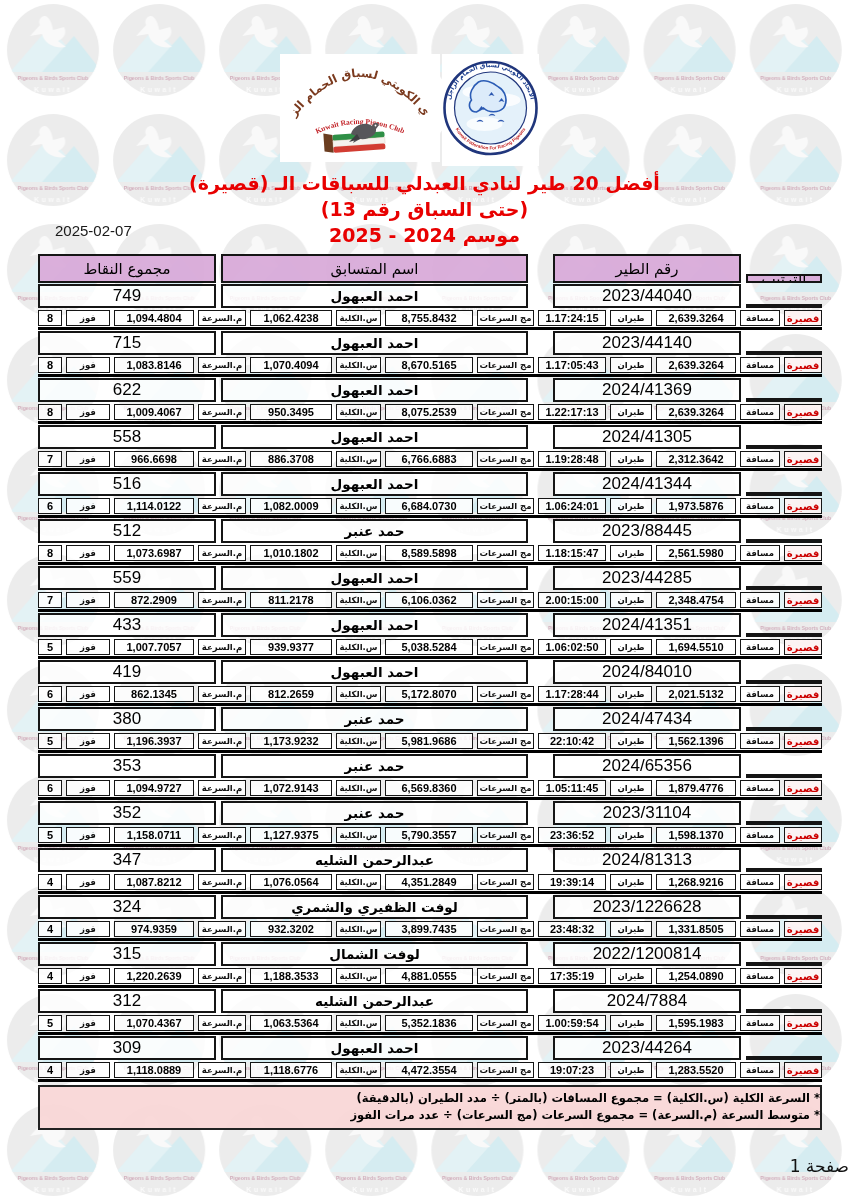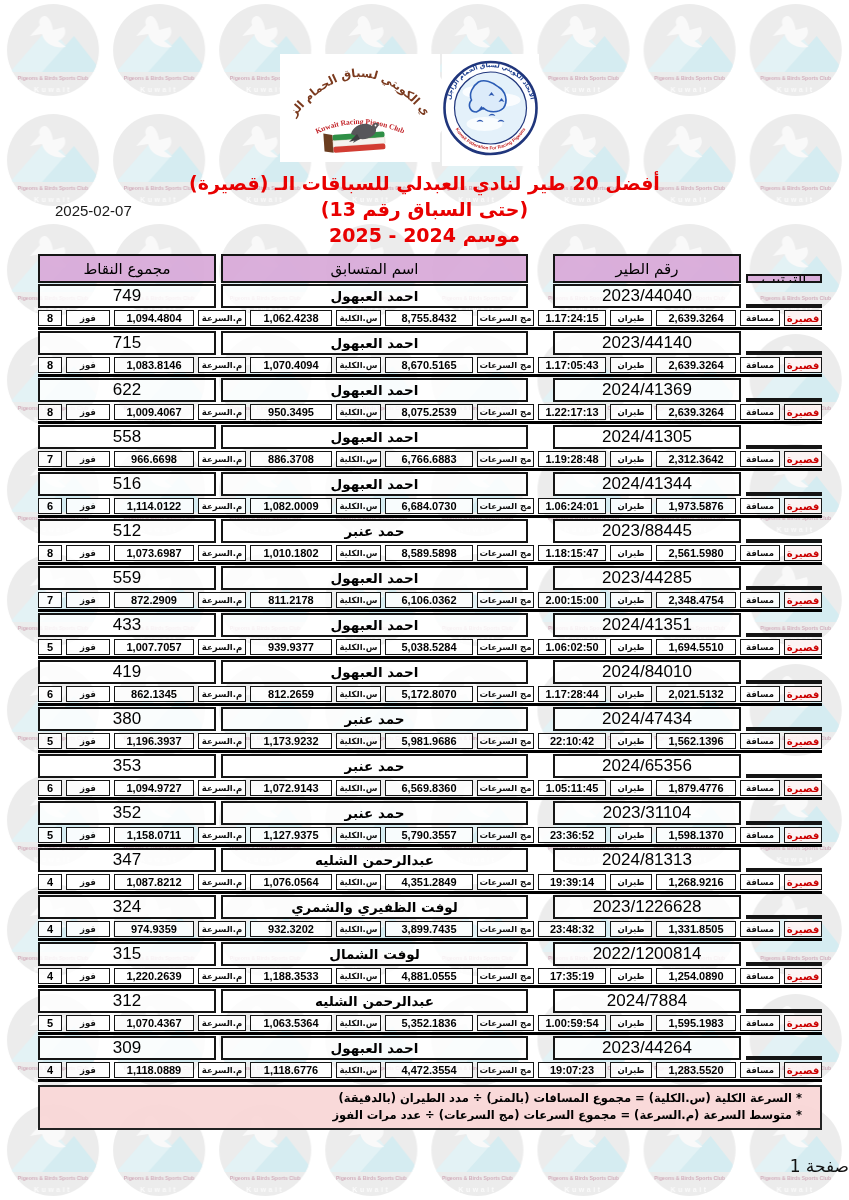--- a/index.html
+++ b/index.html
@@ -8,21 +8,21 @@
     width:849px; height:1200px; position:relative; overflow:hidden;
     background:#ffffff; font-family:"DejaVu Sans", sans-serif; margin:0 auto;
   }
   .watermark { position:absolute; top:0; left:0; z-index:0; }
   .content { position:relative; z-index:1; }
 
   
   .logos { display:flex; justify-content:center; align-items:flex-start; gap:2px;
            padding-top:54px; transform:translateX(-15px); }
   .logo-box { background:#ffffff; }
-  .date { position:absolute; left:55px; top:202px;
+  .date { position:absolute; left:55px; top:222px;
           font-family:"Liberation Sans", sans-serif; font-size:15px; color:#1a1a1a; }
 
   .titles { text-align:center; color:#e80000; font-weight:bold;
             margin-top:4px; direction:rtl; line-height:26px; }
   .title-line { font-size:19px; }
 
   
   .race-table { margin:6px 27px 0 38px; direction:rtl; }
   .row { display:flex; gap:5px; }
   .cell { background:rgba(255,255,255,0.82); border:2px solid #151515;
@@ -44,21 +44,21 @@
   .sub-cat { width:38px; color:#cc0000; font-weight:bold; font-size:10px;
              background:rgba(253,243,243,0.92); }
   .w-dlbl{width:40px} .w-dval{width:80px} .w-flbl{width:42px} .w-fval{width:68px}
   .w-slbl{width:57px} .w-sval{width:88px} .w-tlbl{width:45px} .w-tval{width:82px}
   .w-albl{width:48px} .w-aval{width:80px} .w-wlbl{width:44px} .w-wval{flex:1}
 
   .ltr { direction:ltr; unicode-bidi:isolate; }
 
   .notes { margin:3px 27px 0 38px; background:rgba(249,215,215,0.95);
            border:2px solid #222; direction:rtl; text-align:right;
-           padding:3px 18px; font-size:11.5px; font-weight:bold; line-height:1.5; color:#000; }
+           padding:3px 0; font-size:11.5px; font-weight:bold; line-height:1.5; color:#000; }
   .page-num { margin-top:26px; font-size:17px; direction:rtl; color:#111; }
 </style>
 </head>
 <body>
 
 <div class="page">
 
   <svg class="watermark" width="849" height="1200" aria-hidden="true">
     <defs>
       <clipPath id="wmclip">

